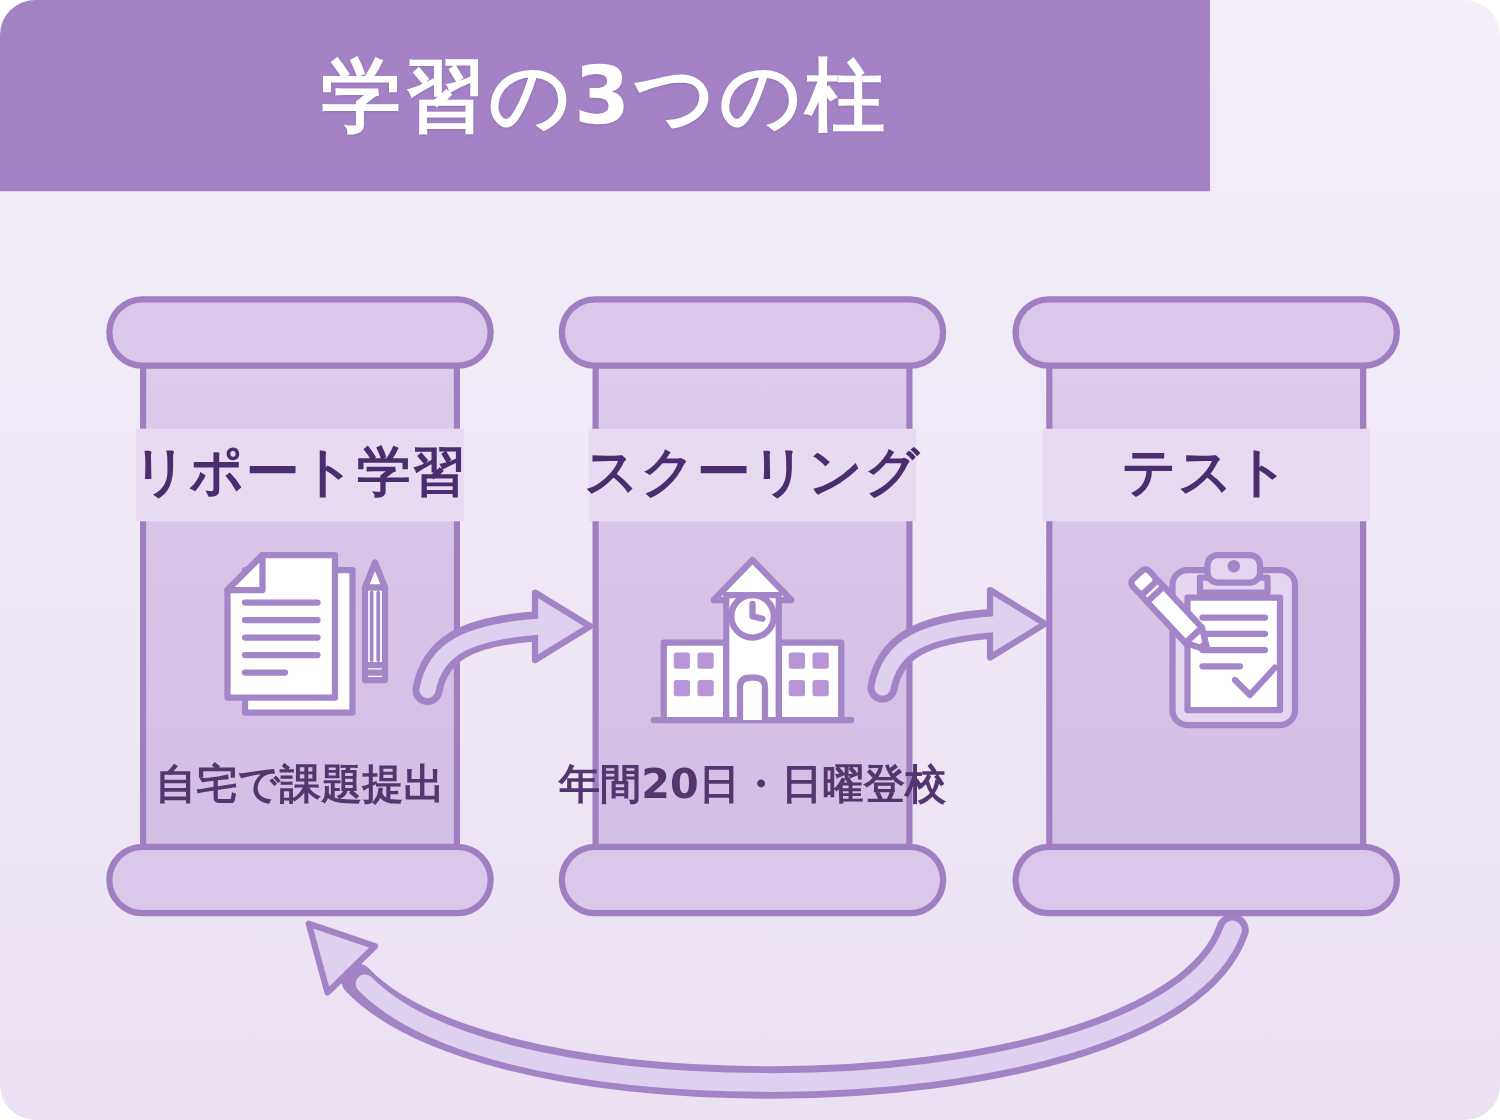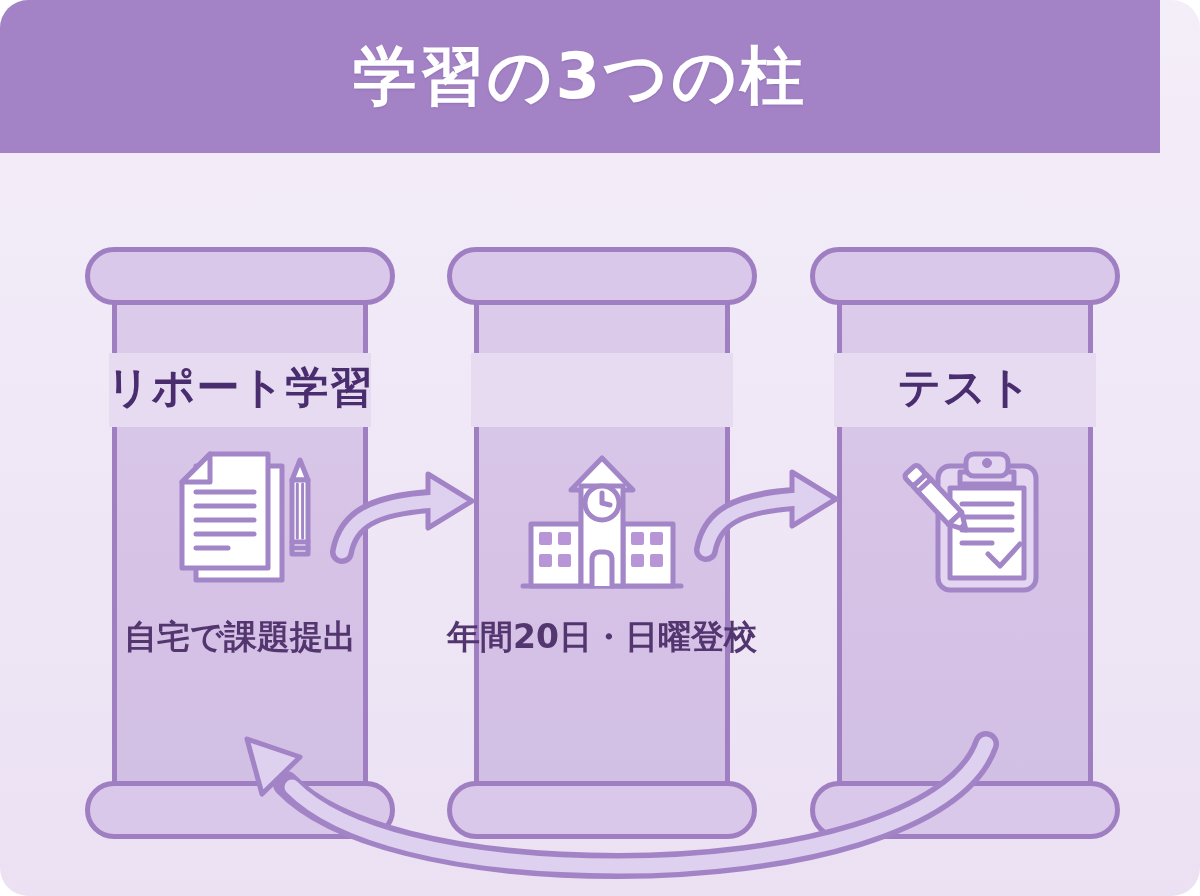--- a/index.html
+++ b/index.html
@@ -22,28 +22,28 @@
     --clipboard-fill:#e4d6f1;
   }
   *{margin:0;padding:0;box-sizing:border-box;}
   html,body{width:1200px;height:896px;background:var(--page-bg);
     font-family:"DejaVu Sans","Liberation Sans",sans-serif;}
   .card{
     position:relative;width:1200px;height:896px;border-radius:28px;
     overflow:hidden;background:linear-gradient(180deg,var(--main-bg-top) 0%,var(--main-bg-bottom) 100%);
   }
   .header{
-    position:absolute;top:0;left:0;width:1160px;height:153px;
+    position:absolute;top:0;left:0;width:968px;height:153px;
     background:var(--header-bg);display:flex;align-items:center;justify-content:center;
   }
   .header-title{
     color:var(--header-text);font-size:64px;font-weight:800;letter-spacing:3px;
     text-shadow:0 1px 2px rgba(90,60,130,.25);
   }
-  .pillar{position:absolute;top:247px;width:310px;height:592px;}
+  .pillar{position:absolute;top:237px;width:310px;height:496px;}
   .p1{left:85px;} .p2{left:447px;} .p3{left:810px;}
   .pillar-body{
     position:absolute;left:27px;right:27px;top:50px;bottom:45px;
     background:linear-gradient(180deg,#dccbeb 0%,var(--pillar-fill) 45%,#d2bfe4 100%);
     border-left:5px solid var(--pillar-border);
     border-right:5px solid var(--pillar-border);
   }
   .title-band{
     position:absolute;left:24px;right:24px;top:106px;height:74px;
     background:var(--title-band);
@@ -117,20 +117,21 @@
       </svg>
     </div>
     <div class="pillar-caption">自宅で課題提出</div>
   </div>
 
   <div class="pillar p2">
     <div class="pillar-body"></div>
     <div class="title-band"></div>
     <div class="pillar-cap"></div>
     <div class="pillar-base"></div>
+    <div class="pillar-title">スクーリング</div>
     <div class="pillar-icon">
       <svg width="170" height="150" viewBox="0 0 170 150">
         <line class="st" x1="6" y1="140" x2="164" y2="140"></line>
         <rect class="stf" x="14" y="78" width="50" height="62"></rect>
         <rect class="stf" x="106" y="78" width="50" height="62"></rect>
         <polygon class="stf" points="54,44 85,12 116,44"></polygon>
         <rect class="stf" x="64" y="40" width="42" height="100"></rect>
         <circle class="stf" cx="85" cy="57" r="17"></circle>
         <path class="st" stroke-width="4" d="M85,57 L85,47 M85,57 L93,59"></path>
         <g class="acc">

